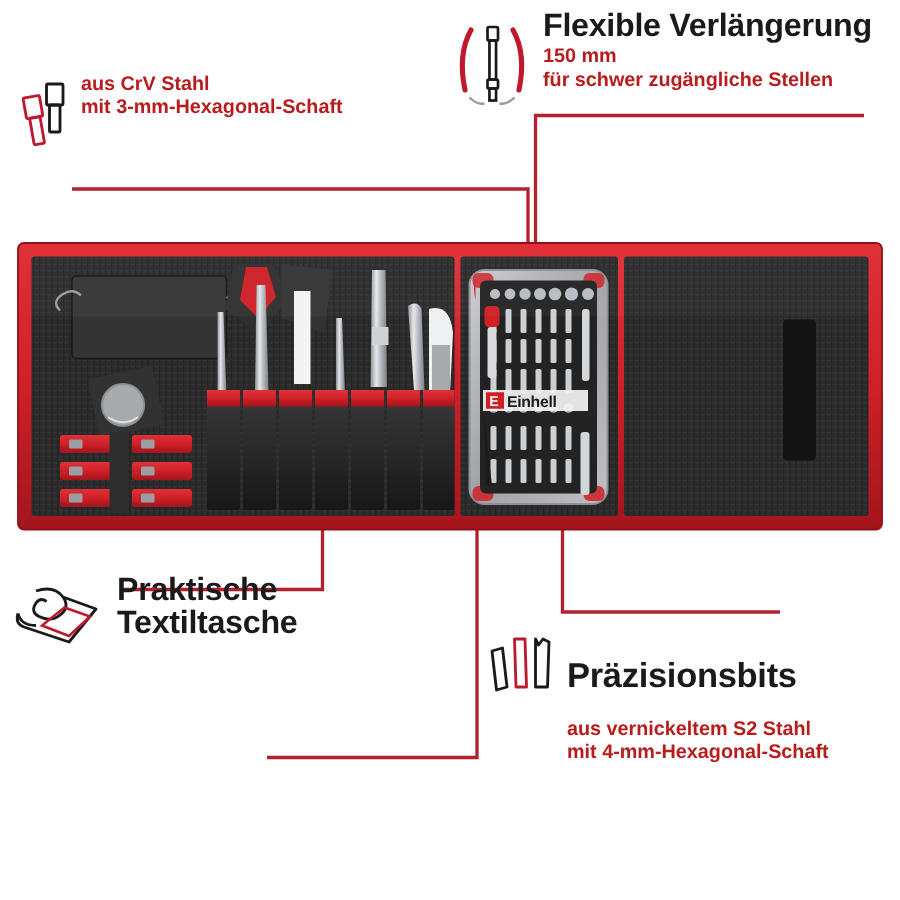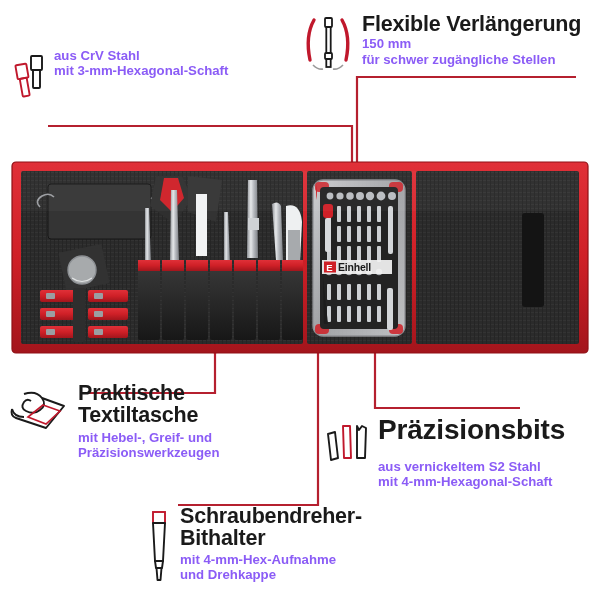--- a/index.html
+++ b/index.html
@@ -22,42 +22,42 @@
   .callout .txt { }
   .c-title {
     font-weight: bold;
     color: #1a1a1a;
     line-height: 1.04;
     letter-spacing: -0.2px;
     white-space: pre-line;
   }
   .c-sub {
     font-weight: bold;
-    color: #8b5cf6;
+    color: #b91c1c;
     line-height: 1.16;
     white-space: pre-line;
   }
 
   #co-sockets     { left: 12px;  top: 46px;  }
   #co-sockets .c-title { font-size: 21.5px; }
   #co-sockets .c-sub   { font-size: 13.2px; margin-top: 2px; }
   #co-sockets .icon    { margin: 6px 8px 0 2px; }
 
-  #co-flex        { left: 300px; top: 6px; align-items: center;   }
+  #co-flex        { left: 300px; top: 6px;   }
   #co-flex .c-title { font-size: 21.5px; }
   #co-flex .c-sub   { font-size: 13.2px; margin-top: 1px; }
   #co-flex .icon    { margin: 4px 6px 0 0; }
 
   #co-bag         { left: 6px;   top: 382px; }
   #co-bag .c-title { font-size: 21.5px; }
   #co-bag .c-sub   { font-size: 13.2px; margin-top: 3px; }
   #co-bag .icon    { margin: 6px 8px 0 0; }
 
   #co-bits        { left: 322px; top: 415px; }
-  #co-bits .c-title { font-size: 28px; }
+  #co-bits .c-title { font-size: 23px; margin-top: 24px; }
   #co-bits .c-sub   { font-size: 13.2px; margin-top: 15px; }
   #co-bits .icon    { margin: 5px 6px 0 0; }
 
   #co-holder      { left: 140px; top: 505px; }
   #co-holder .c-title { font-size: 21.5px; }
   #co-holder .c-sub   { font-size: 13.2px; margin-top: 2px; }
   #co-holder .icon    { margin: 3px 8px 0 6px; }
 
   
   #leaders { position: absolute; inset: 0; pointer-events: none; }
@@ -363,50 +363,32 @@
       <g fill="none" stroke="#1a1a1a" stroke-width="1.9" stroke-linejoin="round">
         <path d="M18,6 q12,-4 18,4 q5,7 -2,12 q-6,5 -14,1 q-6,-3 -2,-9 q3,-4 7,-1"></path>
         <path d="M36,10 L58,18 L40,40 L10,30 q-6,-2 -4,-9"></path>
         <path d="M6,21 q2,8 12,8"></path>
       </g>
       <path d="M37,17 L54,23 L40,36 L22,29 z" fill="none" stroke="#c0182c" stroke-width="1.7"></path>
     </svg>
     <div class="txt">
       <div class="c-title">Praktische
 Textiltasche</div>
-      <div class="c-sub">mit Hebel-, Greif- und
-Präzisionswerkzeugen</div>
     </div>
   </div>
 
   <div class="callout" id="co-bits">
     <svg class="icon" width="50" height="48" viewBox="0 0 50 48">
       <g fill="none" stroke-width="1.9" stroke-linejoin="round">
         <path d="M6,14 l7,-2 l3,26 l-7,2 z" stroke="#1a1a1a"></path>
         <path d="M21,6 l7,0 l1,32 l-7,0 z" stroke="#c0182c"></path>
         <path d="M35,6 l2,4 l3,-4 l4,2 l-1,30 l-8,0 z" stroke="#1a1a1a"></path>
       </g>
     </svg>
     <div class="txt">
       <div class="c-title">Präzisionsbits</div>
       <div class="c-sub">aus vernickeltem S2 Stahl
 mit 4-mm-Hexagonal-Schaft</div>
     </div>
   </div>
 
-  <div class="callout" id="co-holder">
-    <svg class="icon" width="26" height="76" viewBox="0 0 26 76">
-      <rect x="7" y="4" width="12" height="11" fill="none" stroke="#c0182c" stroke-width="1.9"></rect>
-      <g fill="none" stroke="#1a1a1a" stroke-width="1.9" stroke-linejoin="round">
-        <path d="M7,15 l12,0 l-2,38 l-8,0 z"></path>
-        <path d="M9,53 l8,0 l-1,7 l-6,0 z"></path>
-        <path d="M10.5,60 l5,0 l-1,12 l-3,0 z"></path>
-      </g>
-    </svg>
-    <div class="txt">
-      <div class="c-title">Schraubendreher-
-Bithalter</div>
-      <div class="c-sub">mit 4-mm-Hex-Aufnahme
-und Drehkappe</div>
-    </div>
-  </div>
 
 </div>
 
 </body></html>

